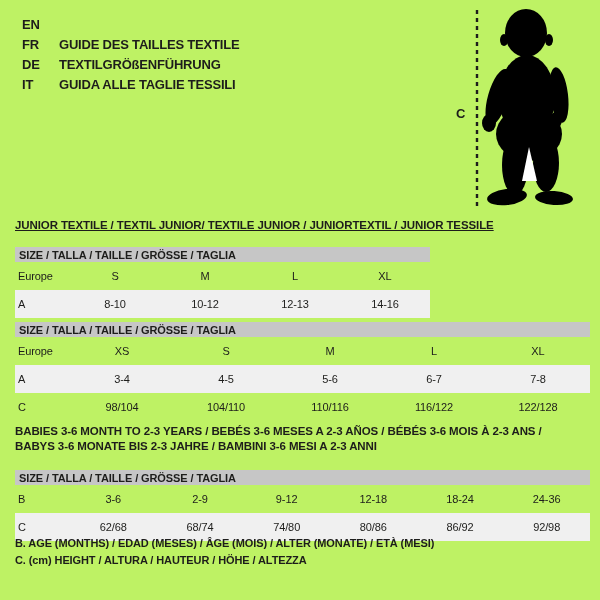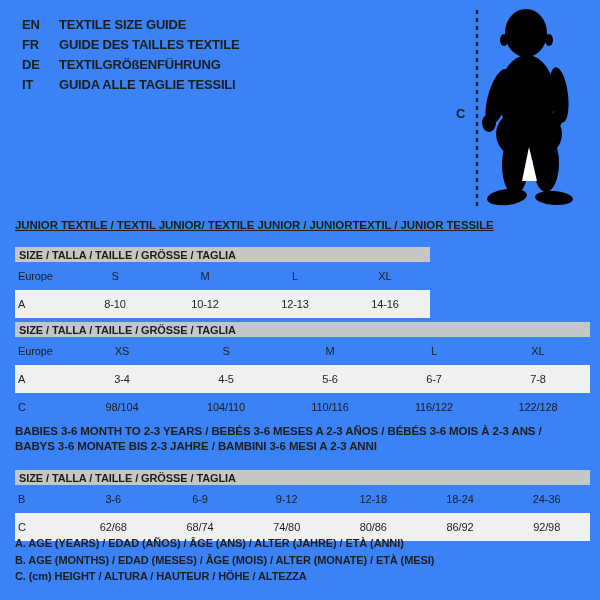--- a/index.html
+++ b/index.html
@@ -1,19 +1,19 @@
 <!DOCTYPE html>
 <html><head>
 <meta charset="utf-8">
 <title>Textile Size Guide</title>
 <style>
   * { margin:0; padding:0; box-sizing:border-box; }
   html,body { background:#fff; }
   .page {
-    position:relative; width:600px; height:600px; background:#3b82f6;
+    position:relative; width:600px; height:600px; background:#bef264;
     font-family:"Liberation Sans", sans-serif; color:#1d1d1b; overflow:hidden;
   }
 
   
   .lang-block { position:absolute; top:14px; left:22px; }
   .lang-row { display:flex; height:20px; align-items:center; }
   .lang-code { width:37px; font-size:13px; font-weight:bold; letter-spacing:-0.2px; }
   .lang-label { font-size:13px; font-weight:bold; letter-spacing:-0.2px; white-space:nowrap; }
 
   
@@ -48,21 +48,20 @@
   .fn { font-size:11px; font-weight:bold; line-height:16.5px; letter-spacing:-0.1px; white-space:nowrap; }
 </style>
 </head>
 <body>
 
 <div class="page">
 
   <div class="lang-block">
     <div class="lang-row">
       <span class="lang-code">EN</span>
-      <span class="lang-label">TEXTILE SIZE GUIDE</span>
     </div>
     <div class="lang-row">
       <span class="lang-code">FR</span>
       <span class="lang-label">GUIDE DES TAILLES TEXTILE</span>
     </div>
     <div class="lang-row">
       <span class="lang-code">DE</span>
       <span class="lang-label">TEXTILGRÖßENFÜHRUNG</span>
     </div>
     <div class="lang-row">
@@ -196,38 +195,37 @@
         </colgroup>
       <thead>
         <tr>
             <th colspan="7">SIZE / TALLA / TAILLE / GRÖSSE / TAGLIA</th>
           </tr>
       </thead>
       <tbody>
         <tr>
           <td class="rl">B</td>
           <td>3-6</td>
-          <td>6-9</td>
+          <td>2-9</td>
           <td>9-12</td>
           <td>12-18</td>
           <td>18-24</td>
           <td>24-36</td>
         </tr>
         <tr class="alt">
           <td class="rl">C</td>
           <td>62/68</td>
           <td>68/74</td>
           <td>74/80</td>
           <td>80/86</td>
           <td>86/92</td>
           <td>92/98</td>
         </tr>
       </tbody>
     </table>
   </div>
 
   <div class="footnotes">
-    <div class="fn">A. AGE (YEARS) / EDAD (AÑOS) / ÂGE (ANS) / ALTER (JAHRE) / ETÀ (ANNI)</div>
     <div class="fn">B. AGE (MONTHS) / EDAD (MESES) / ÂGE (MOIS) / ALTER (MONATE) / ETÀ (MESI)</div>
     <div class="fn">C. (cm) HEIGHT / ALTURA / HAUTEUR / HÖHE / ALTEZZA</div>
   </div>
 
 </div>
 
 </body></html>

